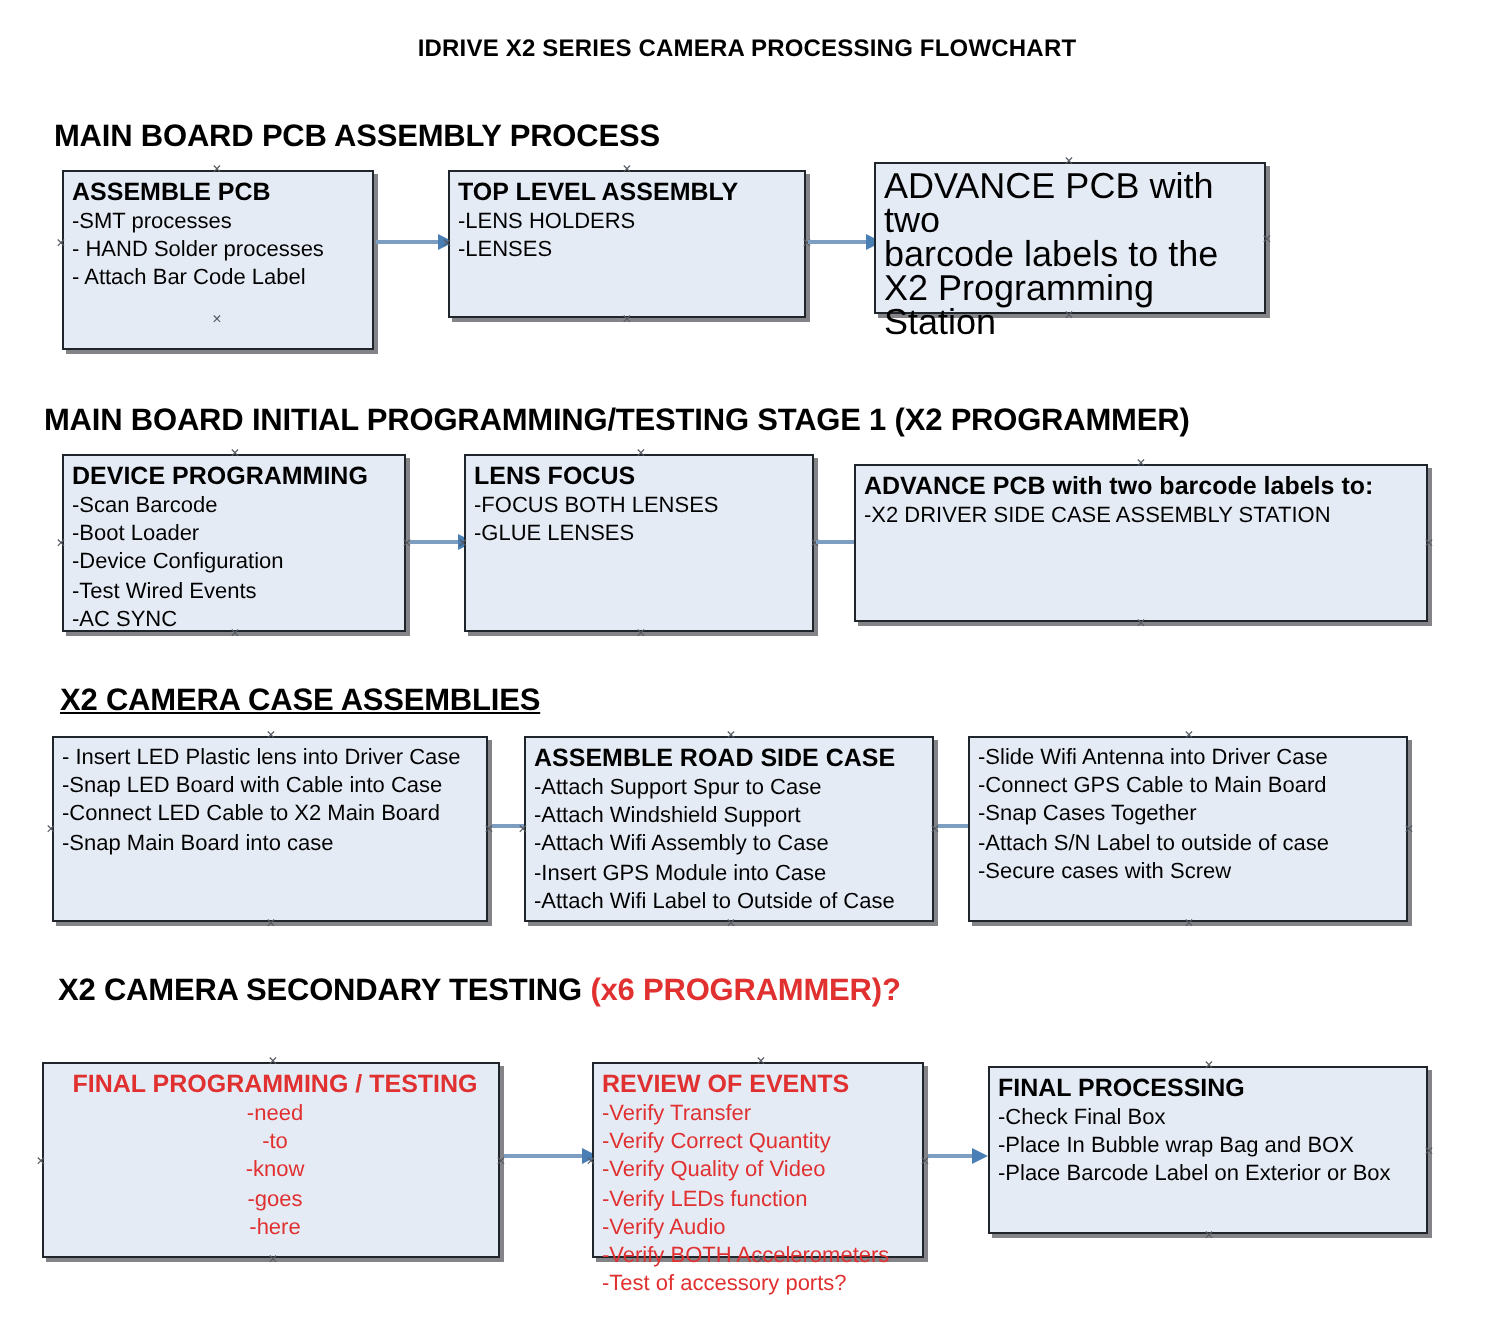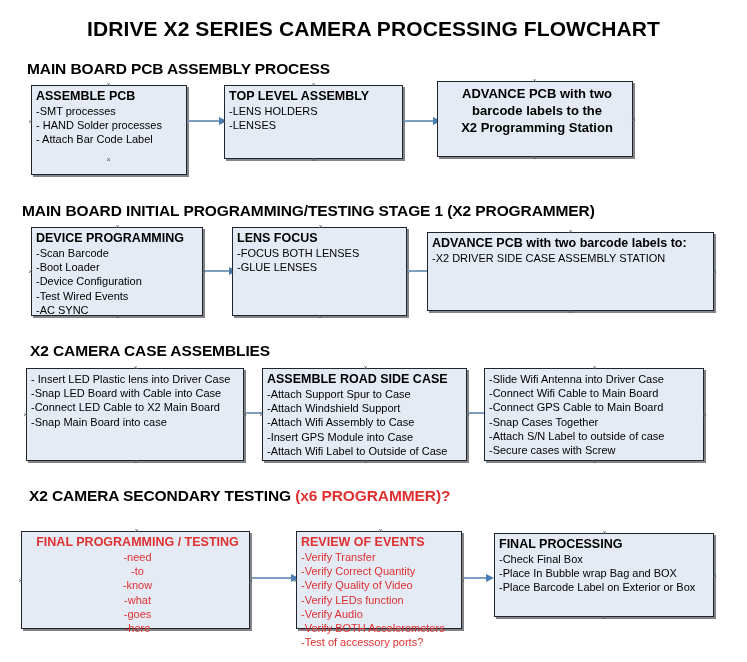--- a/index.html
+++ b/index.html
@@ -19,21 +19,21 @@
     position: absolute;
     left: 0; top: 0;
     width: 747px;
     height: 662px;
   }
   .doc-title {
     position: absolute;
     left: 0; top: 17px;
     width: 747px;
     text-align: center;
-    font-size: 21px;
+    font-size: 12px;
     font-weight: bold;
     letter-spacing: 0.1px;
     white-space: nowrap;
   }
   .section-header {
     position: absolute;
     font-size: 15.5px;
     font-weight: bold;
     white-space: nowrap;
     letter-spacing: -0.1px;
@@ -55,24 +55,23 @@
     font-weight: bold;
     line-height: 15px;
     white-space: nowrap;
   }
   .node .node-line {
     font-size: 11px;
     line-height: 14.2px;
     white-space: nowrap;
   }
   .node.multi-title .node-title {
-    font-size: 13px;
-    font-weight: bold;
+    font-size: 18px;
+    font-weight: normal;
     line-height: 17px;
-    text-align: center;
   }
   .node.red .node-title,
   .node.red .node-line {
     color: #e03030;
   }
   .node.overflow-bottom {
     overflow: visible;
   }
   
   .arrow {
@@ -180,21 +179,21 @@
   <div class="arrow" style="left:408px; top:270px; width:20px;"></div>
 
   <div class="node" style="left:427px; top:232px; width:287px; height:79px;">
     <div class="node-title">ADVANCE PCB with two barcode labels to:</div>
     <div class="node-line">-X2 DRIVER  SIDE  CASE  ASSEMBLY STATION</div>
     <span class="handle" style="left:139px; top:-5px;"></span>
     <span class="handle" style="left:283px; top:35px;"></span>
     <span class="handle" style="left:139px; top:75px;"></span>
   </div>
 
-  <div class="section-header" style="left:30px; top:342px;">
+  <div class="section-header" style="left:30px; top:342px;text-decoration:underline;">
     <span>X2 CAMERA CASE ASSEMBLIES</span>
   </div>
 
   <div class="node" style="left:26px; top:368px; width:218px; height:93px;">
     <div class="node-line">- Insert LED Plastic lens into Driver Case</div>
     <div class="node-line">-Snap LED Board with Cable into Case</div>
     <div class="node-line">-Connect LED Cable to X2 Main Board</div>
     <div class="node-line">-Snap Main Board into case</div>
     <span class="handle" style="left:105px; top:-5px;"></span>
     <span class="handle" style="left:-5px; top:42px;"></span>
@@ -214,40 +213,38 @@
     <span class="handle" style="left:99px; top:-5px;"></span>
     <span class="handle" style="left:-5px; top:42px;"></span>
     <span class="handle" style="left:201px; top:42px;"></span>
     <span class="handle" style="left:99px; top:89px;"></span>
   </div>
 
   <div class="arrow" style="left:469px; top:412px; width:16px;"></div>
 
   <div class="node" style="left:484px; top:368px; width:220px; height:93px;">
     <div class="node-line">-Slide Wifi Antenna into Driver Case</div>
-    <div class="node-line">-Connect Wifi Cable to Main Board</div>
     <div class="node-line">-Connect GPS Cable to Main Board</div>
     <div class="node-line">-Snap Cases Together</div>
     <div class="node-line">-Attach S/N Label to outside of case</div>
     <div class="node-line">-Secure cases with Screw</div>
     <span class="handle" style="left:106px; top:-5px;"></span>
     <span class="handle" style="left:216px; top:42px;"></span>
     <span class="handle" style="left:106px; top:89px;"></span>
   </div>
 
   <div class="section-header" style="left:29px; top:487px;">
     <span>X2 CAMERA SECONDARY TESTING </span><span class="accent">(x6 PROGRAMMER)?</span>
   </div>
 
   <div class="node red" style="left:21px; top:531px; width:229px; height:98px;text-align:center;">
     <div class="node-title">FINAL PROGRAMMING / TESTING</div>
     <div class="node-line">-need</div>
     <div class="node-line">-to</div>
     <div class="node-line">-know</div>
-    <div class="node-line">-what</div>
     <div class="node-line">-goes</div>
     <div class="node-line">-here</div>
     <span class="handle" style="left:111px; top:-5px;"></span>
     <span class="handle" style="left:-5px; top:45px;"></span>
     <span class="handle" style="left:225px; top:45px;"></span>
     <span class="handle" style="left:111px; top:94px;"></span>
   </div>
 
   <div class="arrow" style="left:252px; top:577px; width:40px;"></div>
 

